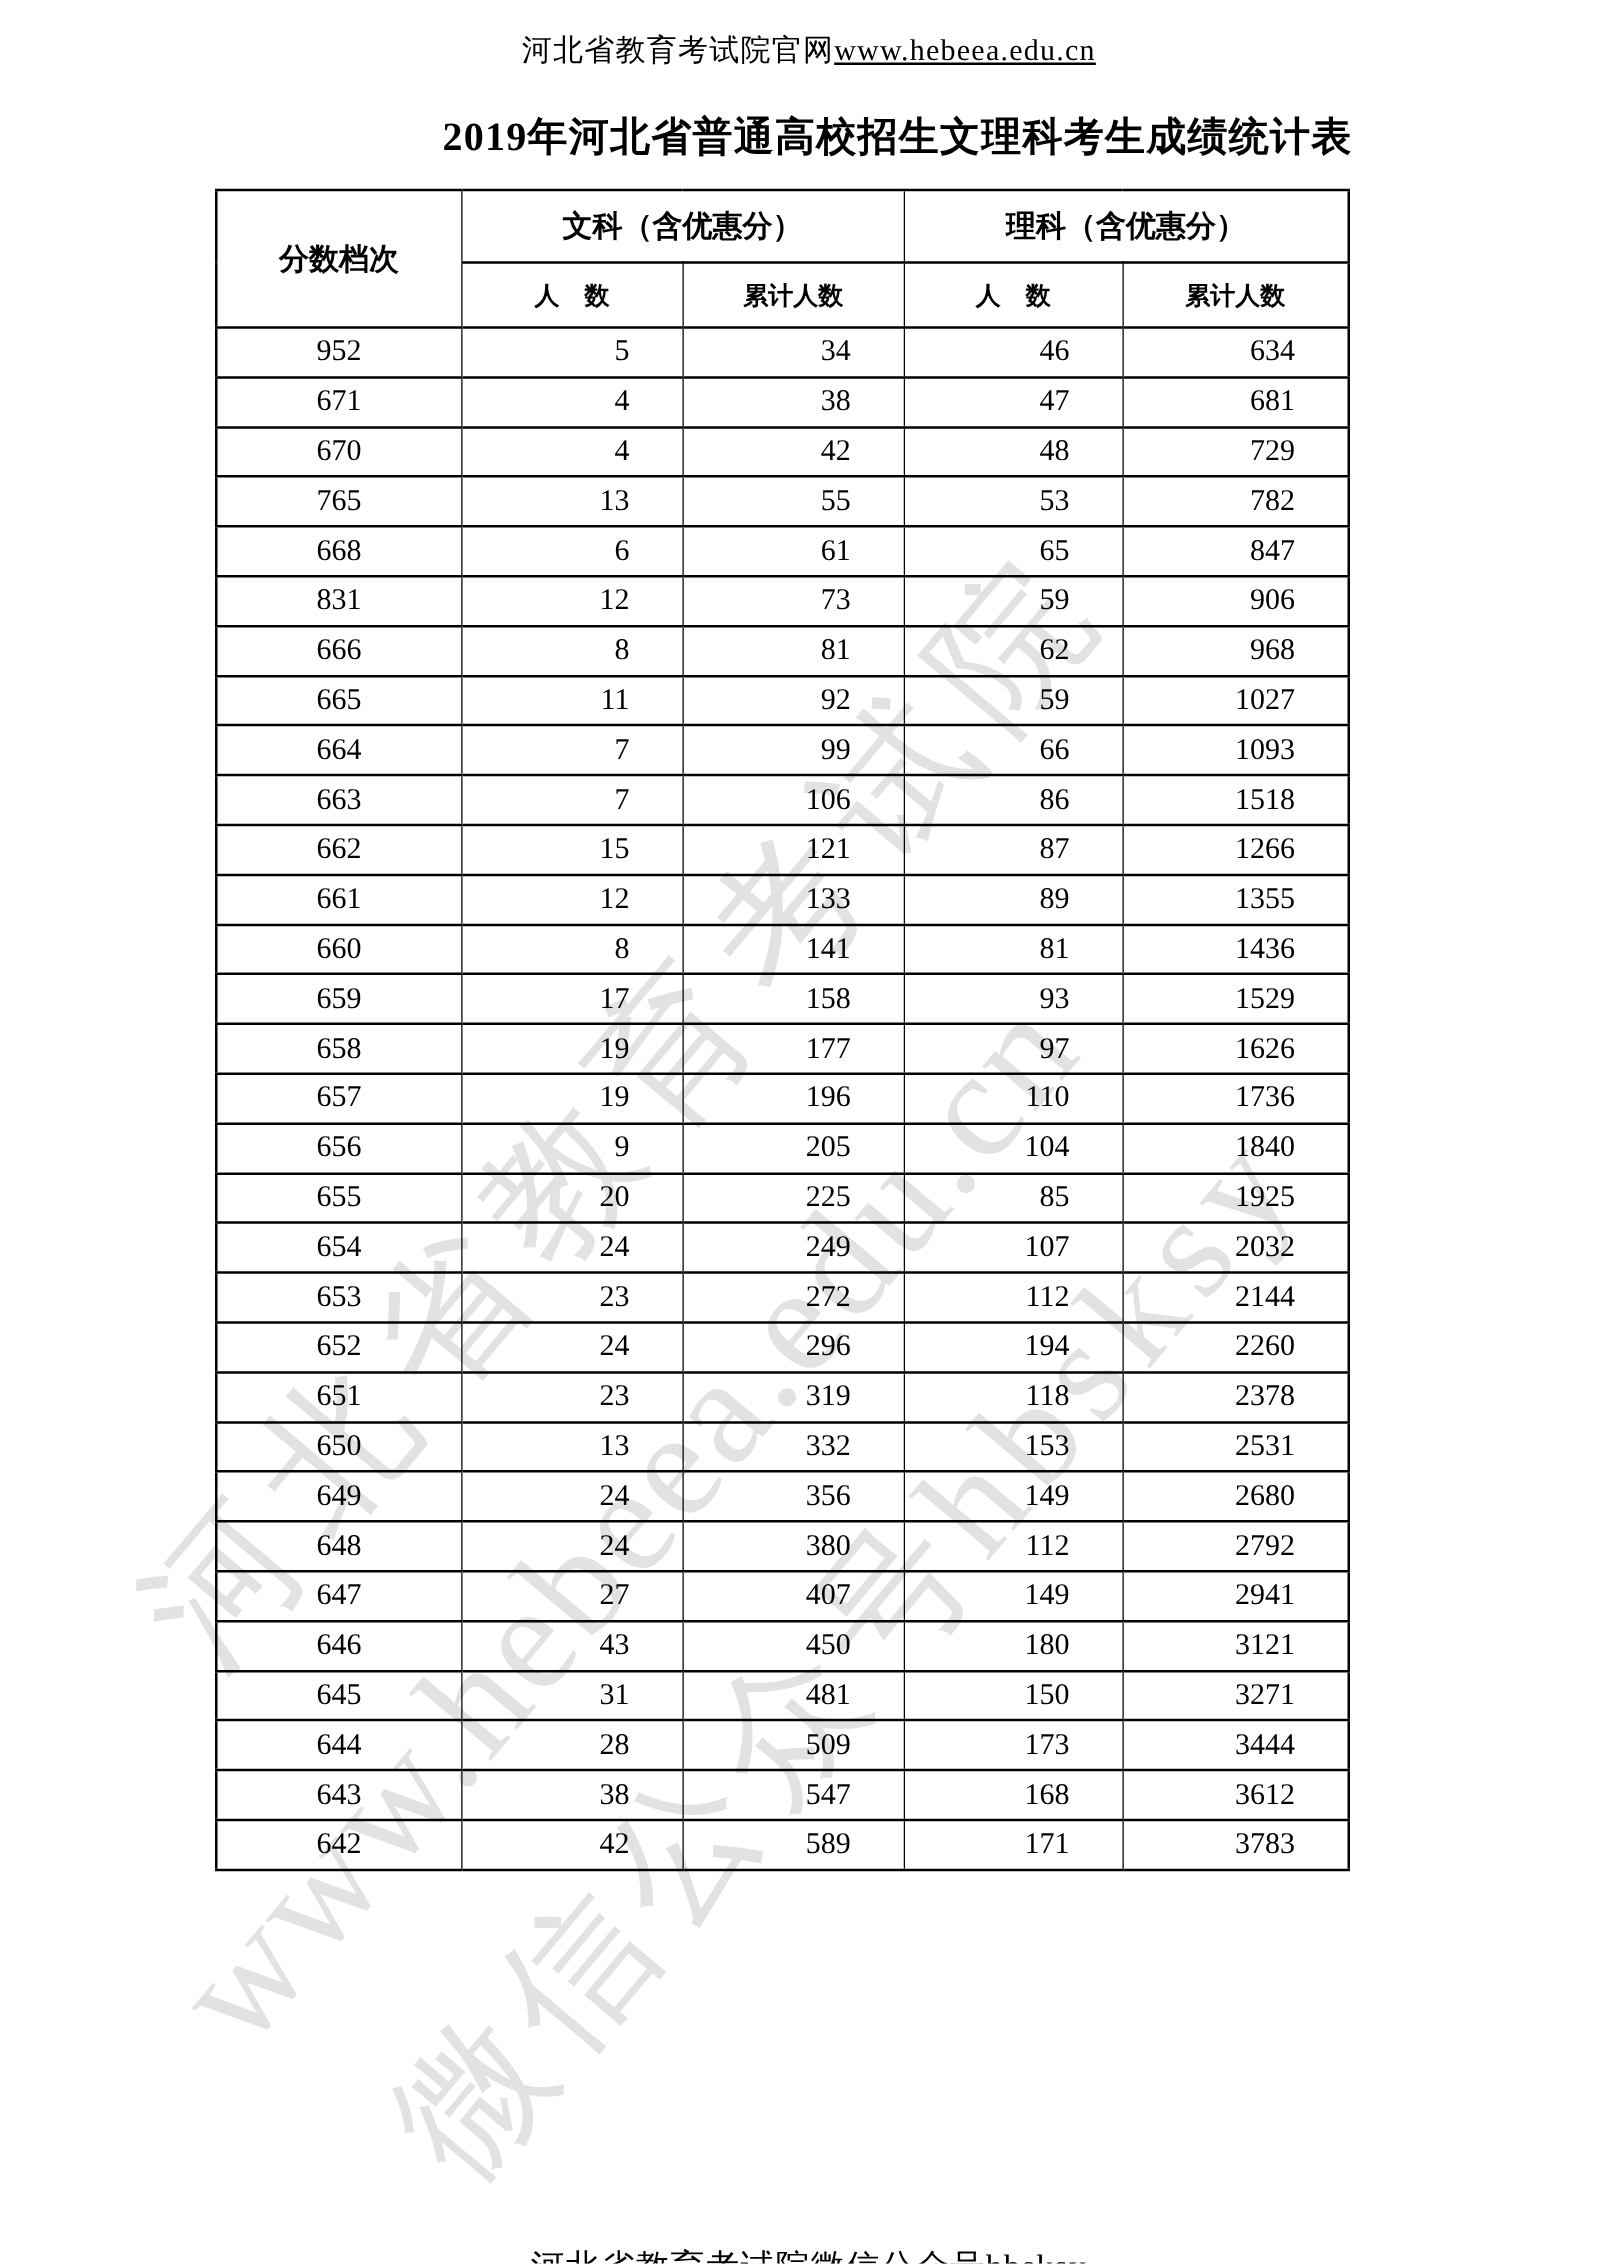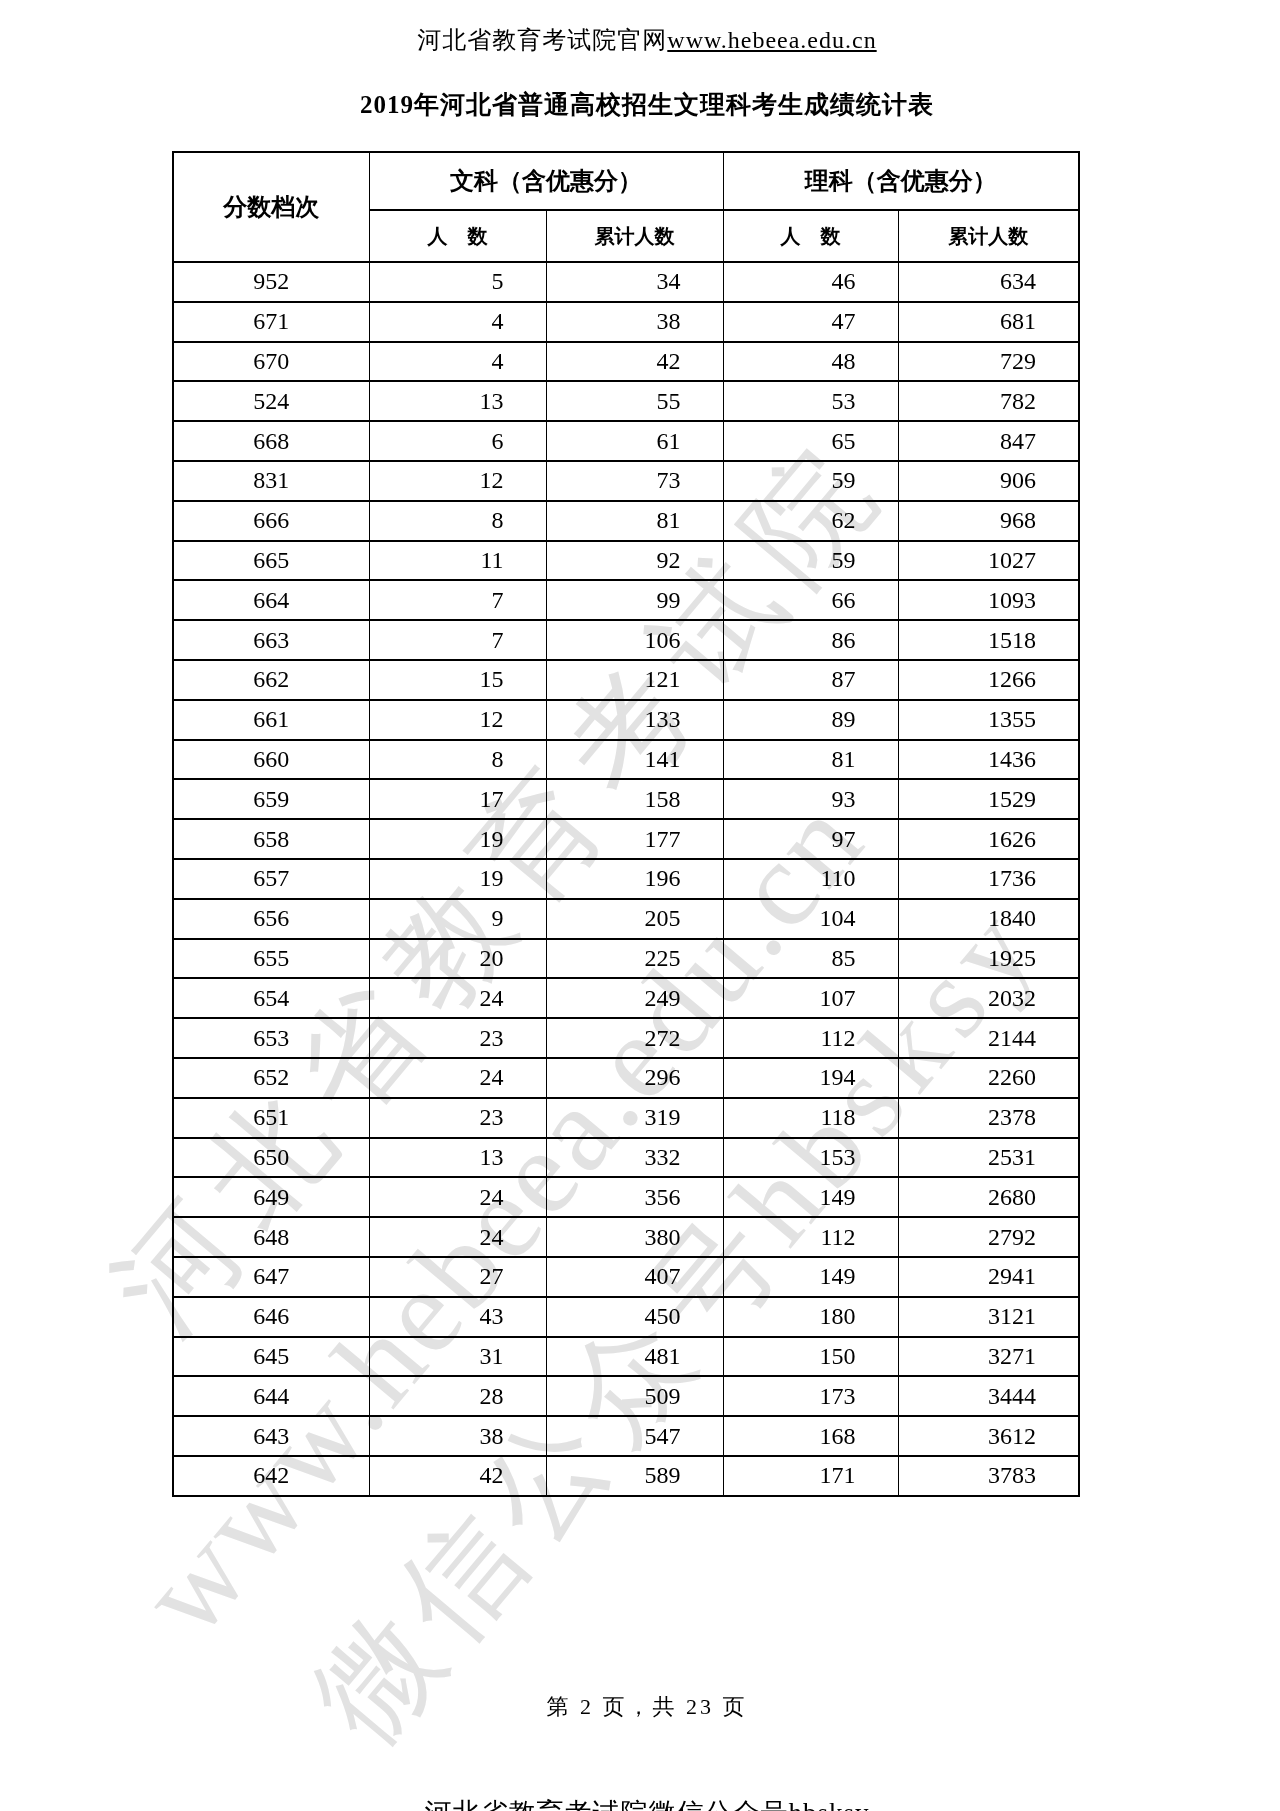--- a/index.html
+++ b/index.html
@@ -52,22 +52,22 @@
     text-align: center;
     font-size: 24px;
     letter-spacing: 1px;
   }
   .site-header .url { text-decoration: underline; }
   .doc-title {
     position: absolute;
     top: 88px;
     width: 100%;
     margin: 0;
-    text-align: center;
-    font-size: 25px;
+    text-align: right;
+    font-size: 32px;
     font-weight: bold;
     letter-spacing: 1px;
   }
   
   table.score-table {
     position: absolute;
     top: 151px;
     left: 0;
     width: 906px;
     border-collapse: collapse;
@@ -165,21 +165,21 @@
             <td class="num">681</td>
           </tr>
           <tr>
             <td>670</td>
             <td class="num">4</td>
             <td class="num">42</td>
             <td class="num">48</td>
             <td class="num">729</td>
           </tr>
           <tr>
-            <td>524</td>
+            <td>765</td>
             <td class="num">13</td>
             <td class="num">55</td>
             <td class="num">53</td>
             <td class="num">782</td>
           </tr>
           <tr>
             <td>668</td>
             <td class="num">6</td>
             <td class="num">61</td>
             <td class="num">65</td>
@@ -363,17 +363,16 @@
           <tr>
             <td>642</td>
             <td class="num">42</td>
             <td class="num">589</td>
             <td class="num">171</td>
             <td class="num">3783</td>
           </tr>
         </tbody>
     </table>
 
-    <div class="page-num">第 2 页，共 23 页</div>
     <div class="wechat-footer">河北省教育考试院微信公众号hbsksy</div>
 
   </div>
 </div>
 
 </body></html>

